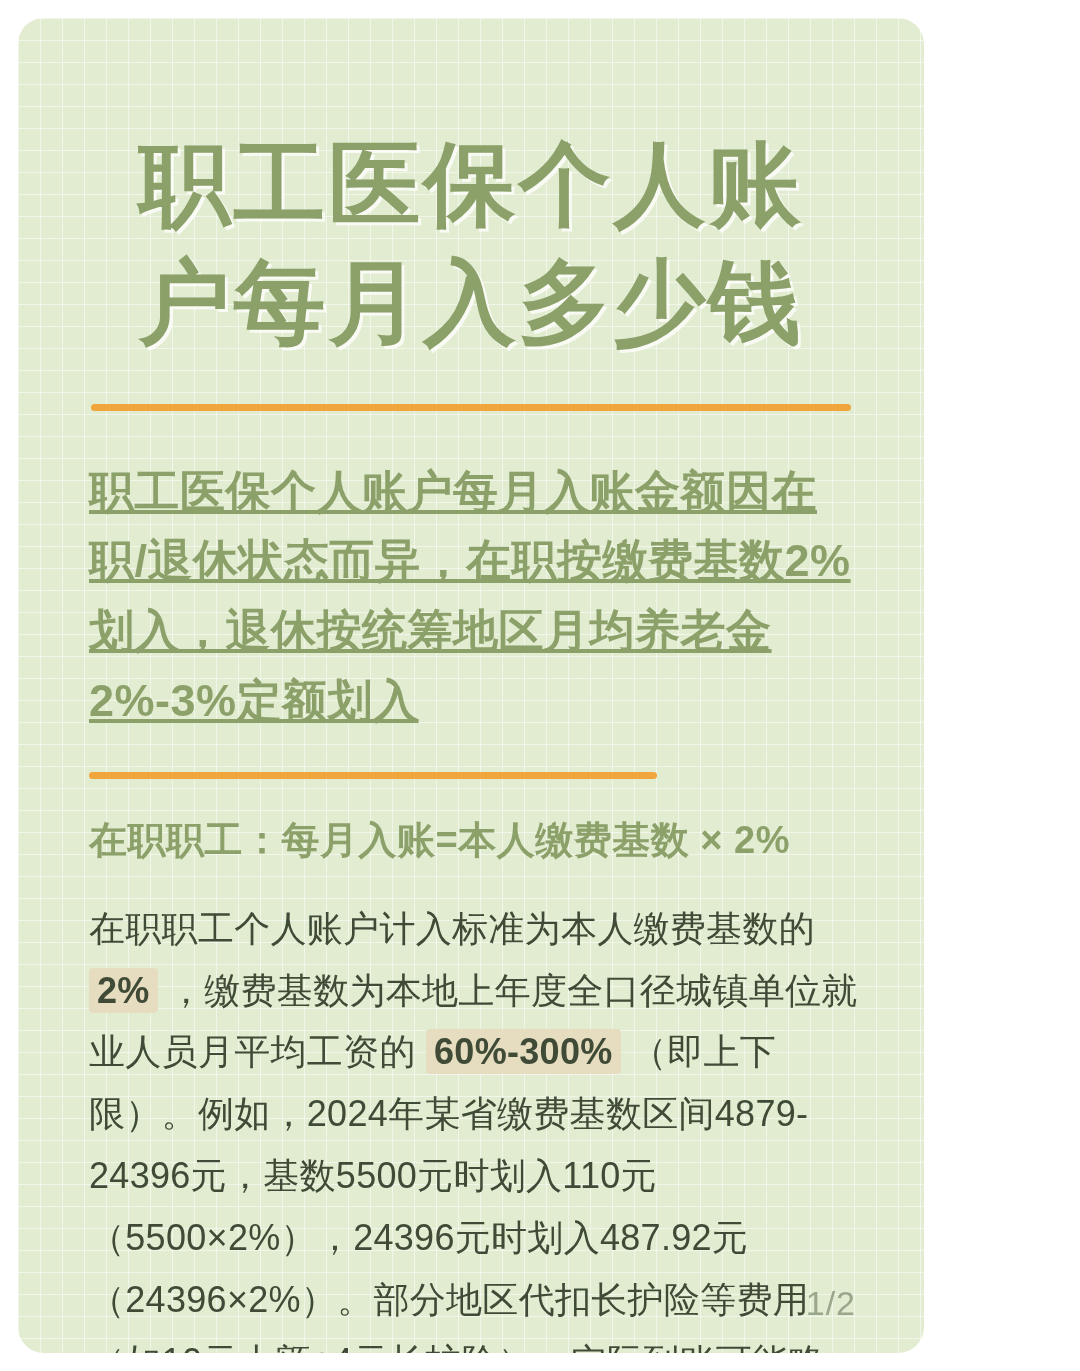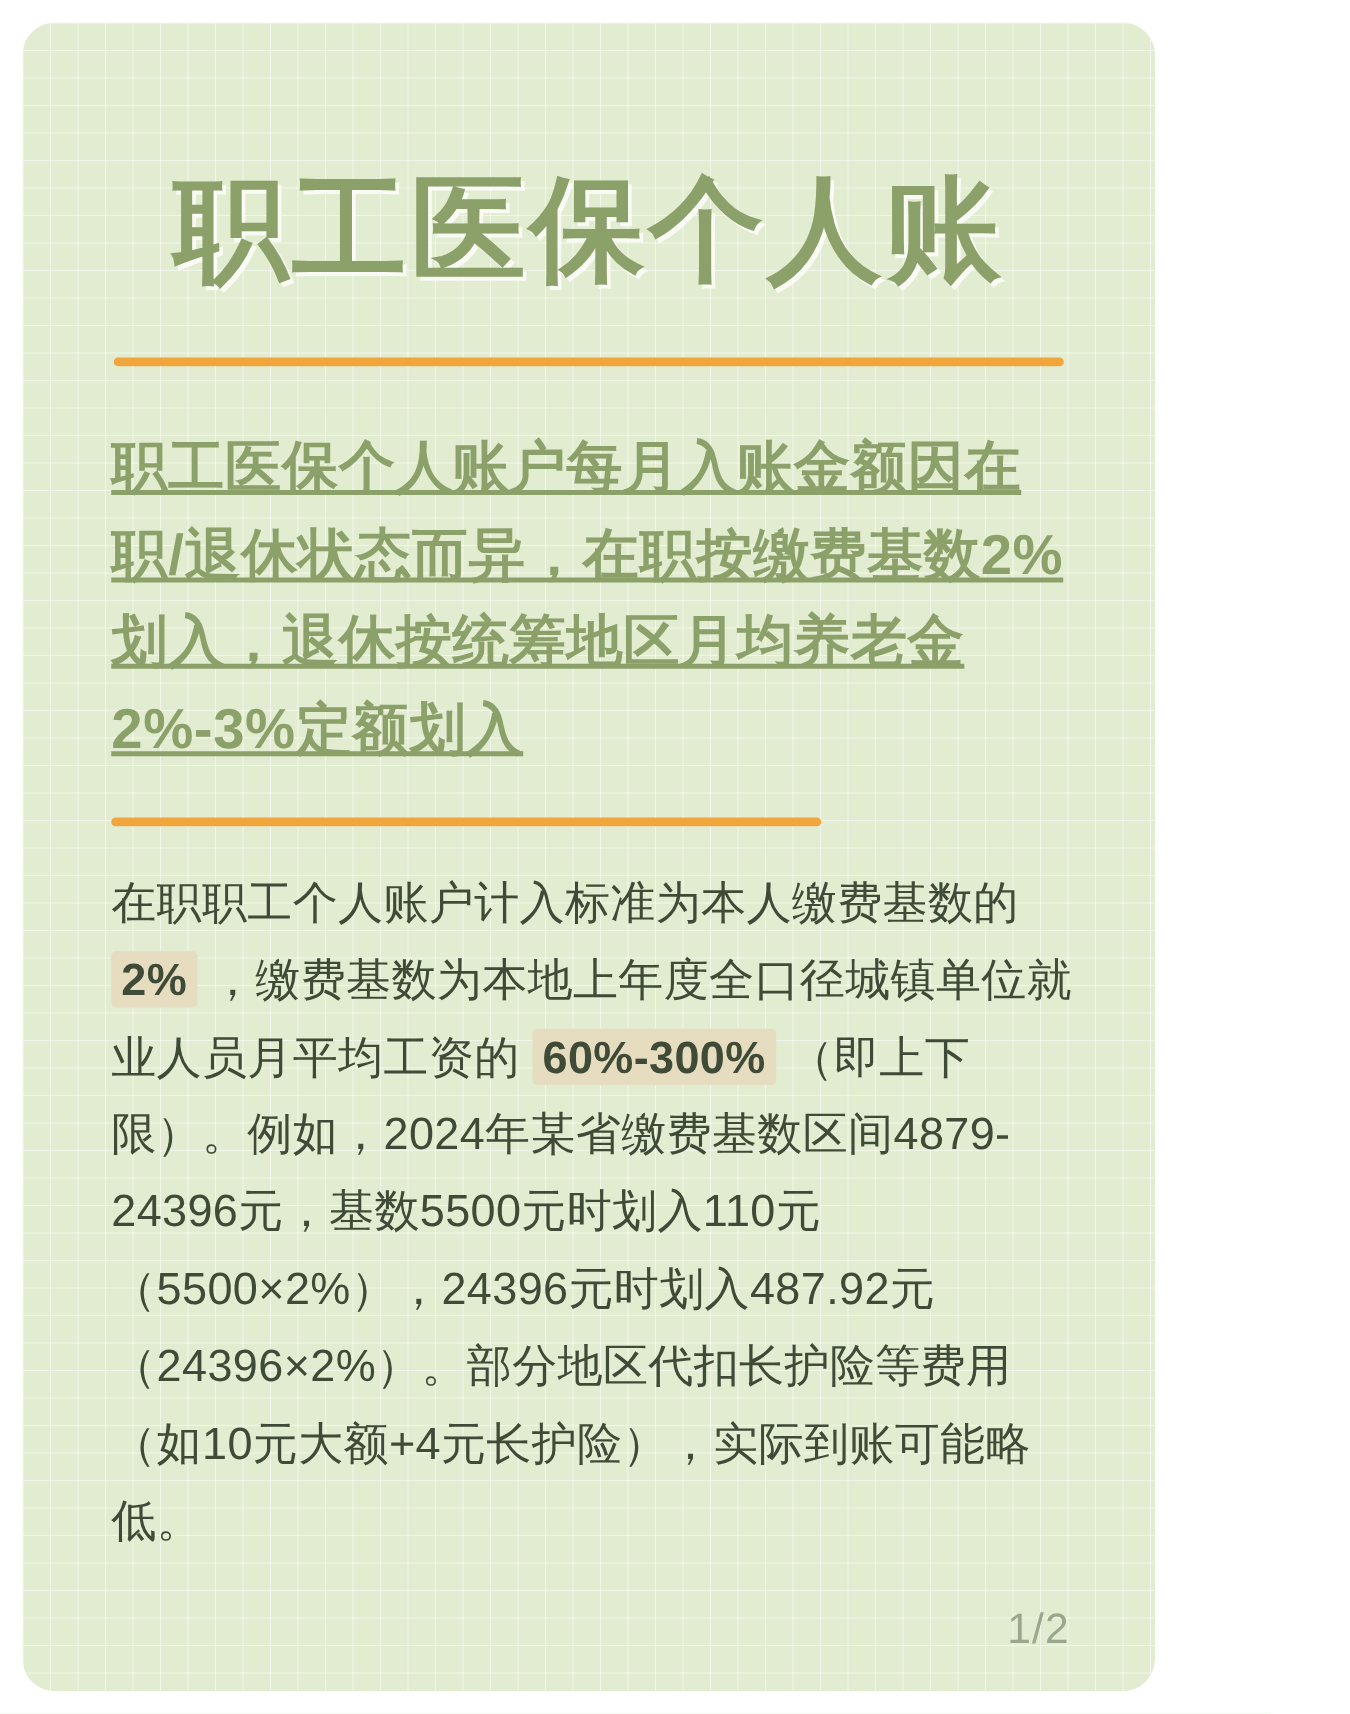--- a/index.html
+++ b/index.html
@@ -103,26 +103,28 @@
   }
 </style>
 </head>
 <body>
 
 <div class="card">
   <div class="inner">
 
     <h1 class="title">
       <span class="title-line">职工医保个人账</span>
+      <span class="title-line">户每月入多少钱</span>
     </h1>
 
     <div class="rule-top"></div>
 
     <p class="lede">职工医保个人账户每月入账金额因在职/退休状态而异，在职按缴费基数2%划入，退休按统筹地区月均养老金2%-3%定额划入</p>
 
     <div class="rule-mid"></div>
 
+    <h2 class="subhead">在职职工：每月入账=本人缴费基数 × 2%</h2>
 
     <p class="body-text"><span>在职职工个人账户计入标准为本人缴费基数的</span> <span class="hl">2%</span> <span>，缴费基数为本地上年度全口径城镇单位就业人员月平均工资的</span> <span class="hl">60%-300%</span> <span>（即上下限）。例如，2024年某省缴费基数区间4879-24396元，基数5500元时划入110元（5500×2%），24396元时划入487.92元（24396×2%）。部分地区代扣长护险等费用（如10元大额+4元长护险），实际到账可能略低。</span></p>
 
   </div>
   <div class="page-num">1/2</div>
 </div>
 
 </body></html>

